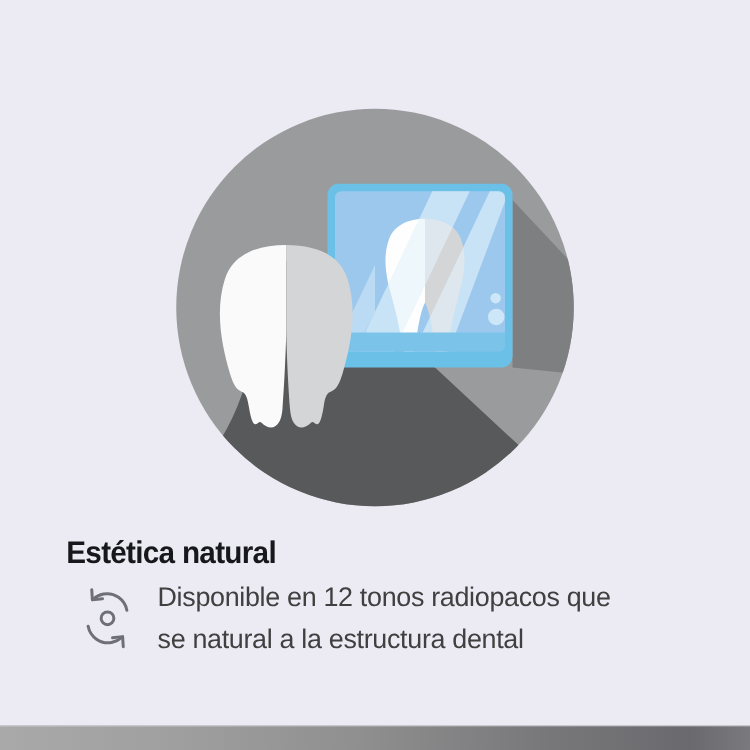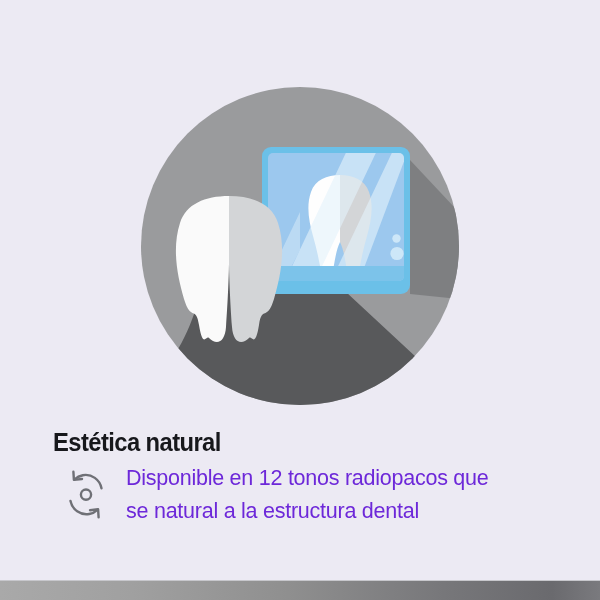--- a/index.html
+++ b/index.html
@@ -43,21 +43,21 @@
     position:absolute;
     left:44px; top:46px;
     width:58px; height:58px;
   }
   #body-copy {
     position:absolute;
     left:113px; top:42px;
     width:430px;
     font-size:21.5px;
     line-height:33px;
-    color:#6d28d9;
+    color:#404040;
     letter-spacing:-0.25px;
   }
   #body-copy .ln { display:block; white-space:nowrap; }
 
   
   #bottom-bar {
     position:absolute;
     left:0; top:581px;
     width:600px; height:19px;
     background:linear-gradient(to right, #a9a9a9 0%, #a0a0a0 22%, #8f8f8f 48%, #77777a 74%, #6a6a6e 92%, #7a7a7e 100%);

